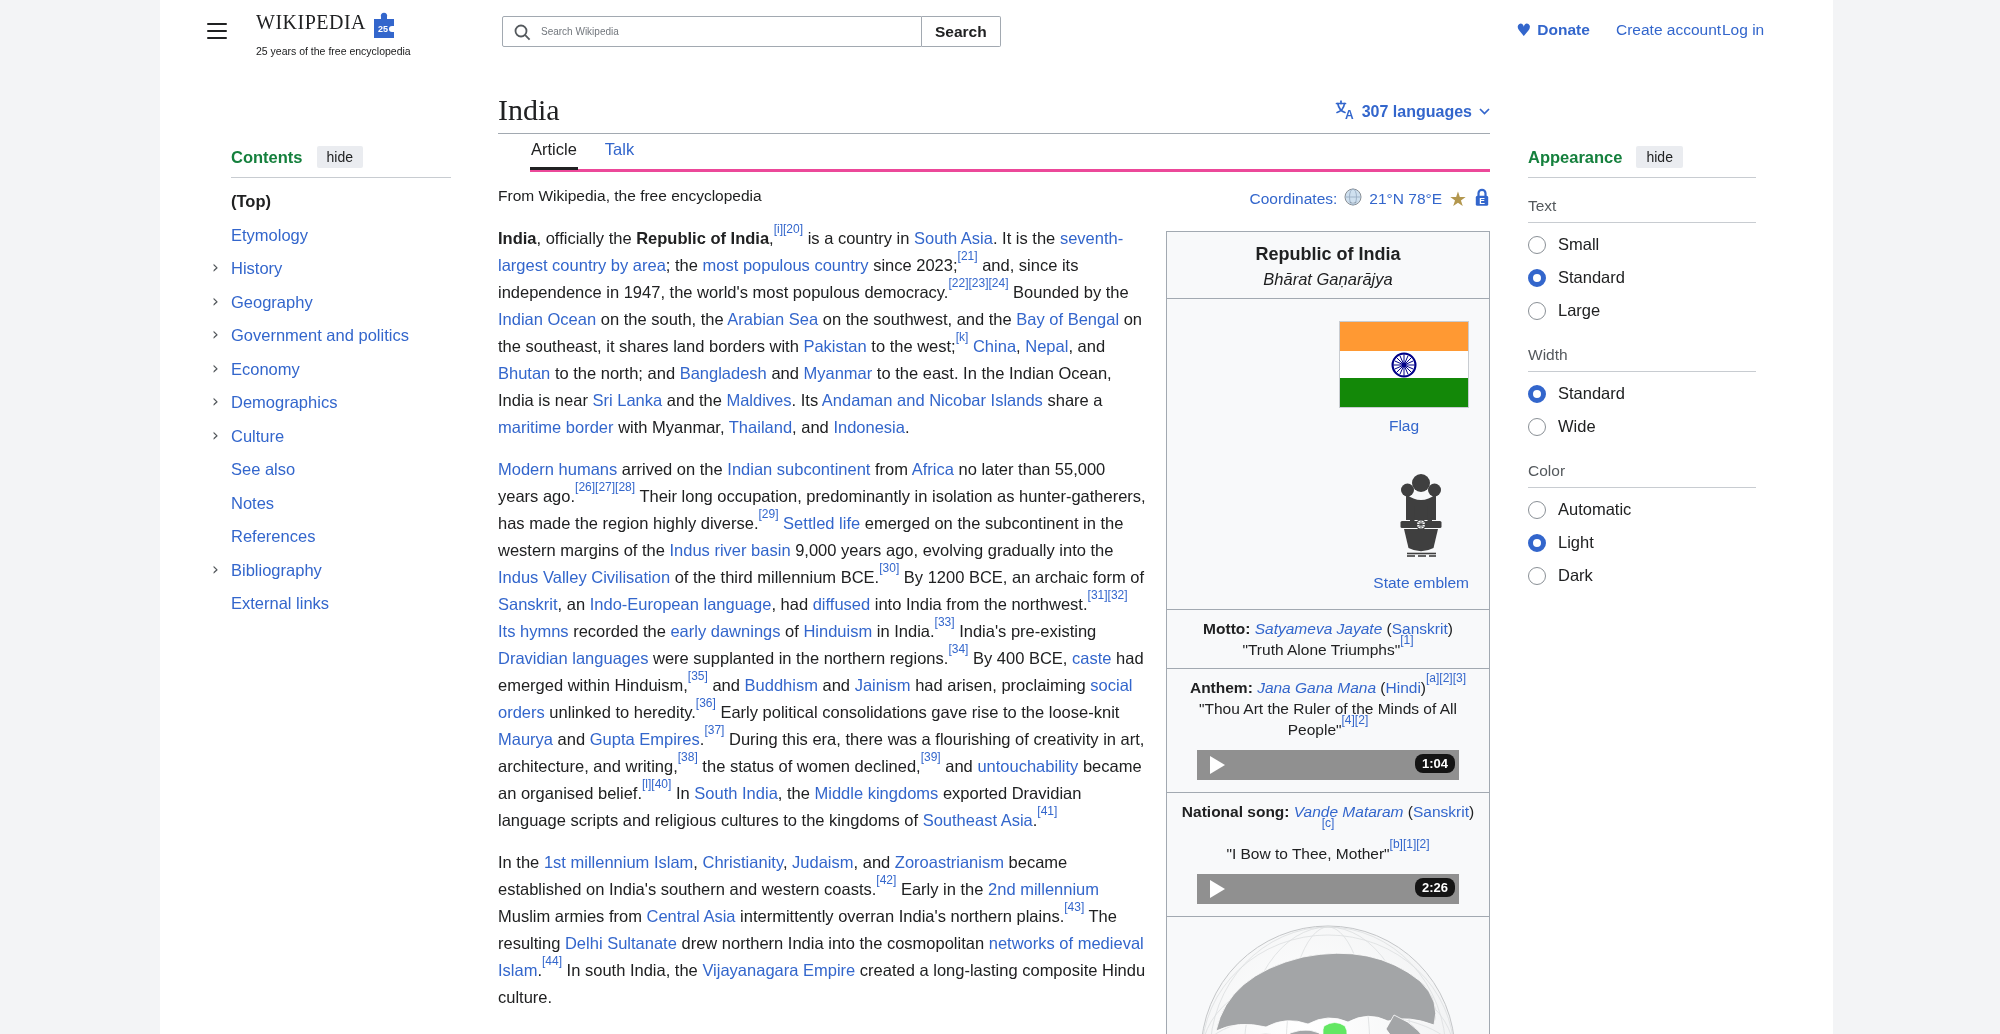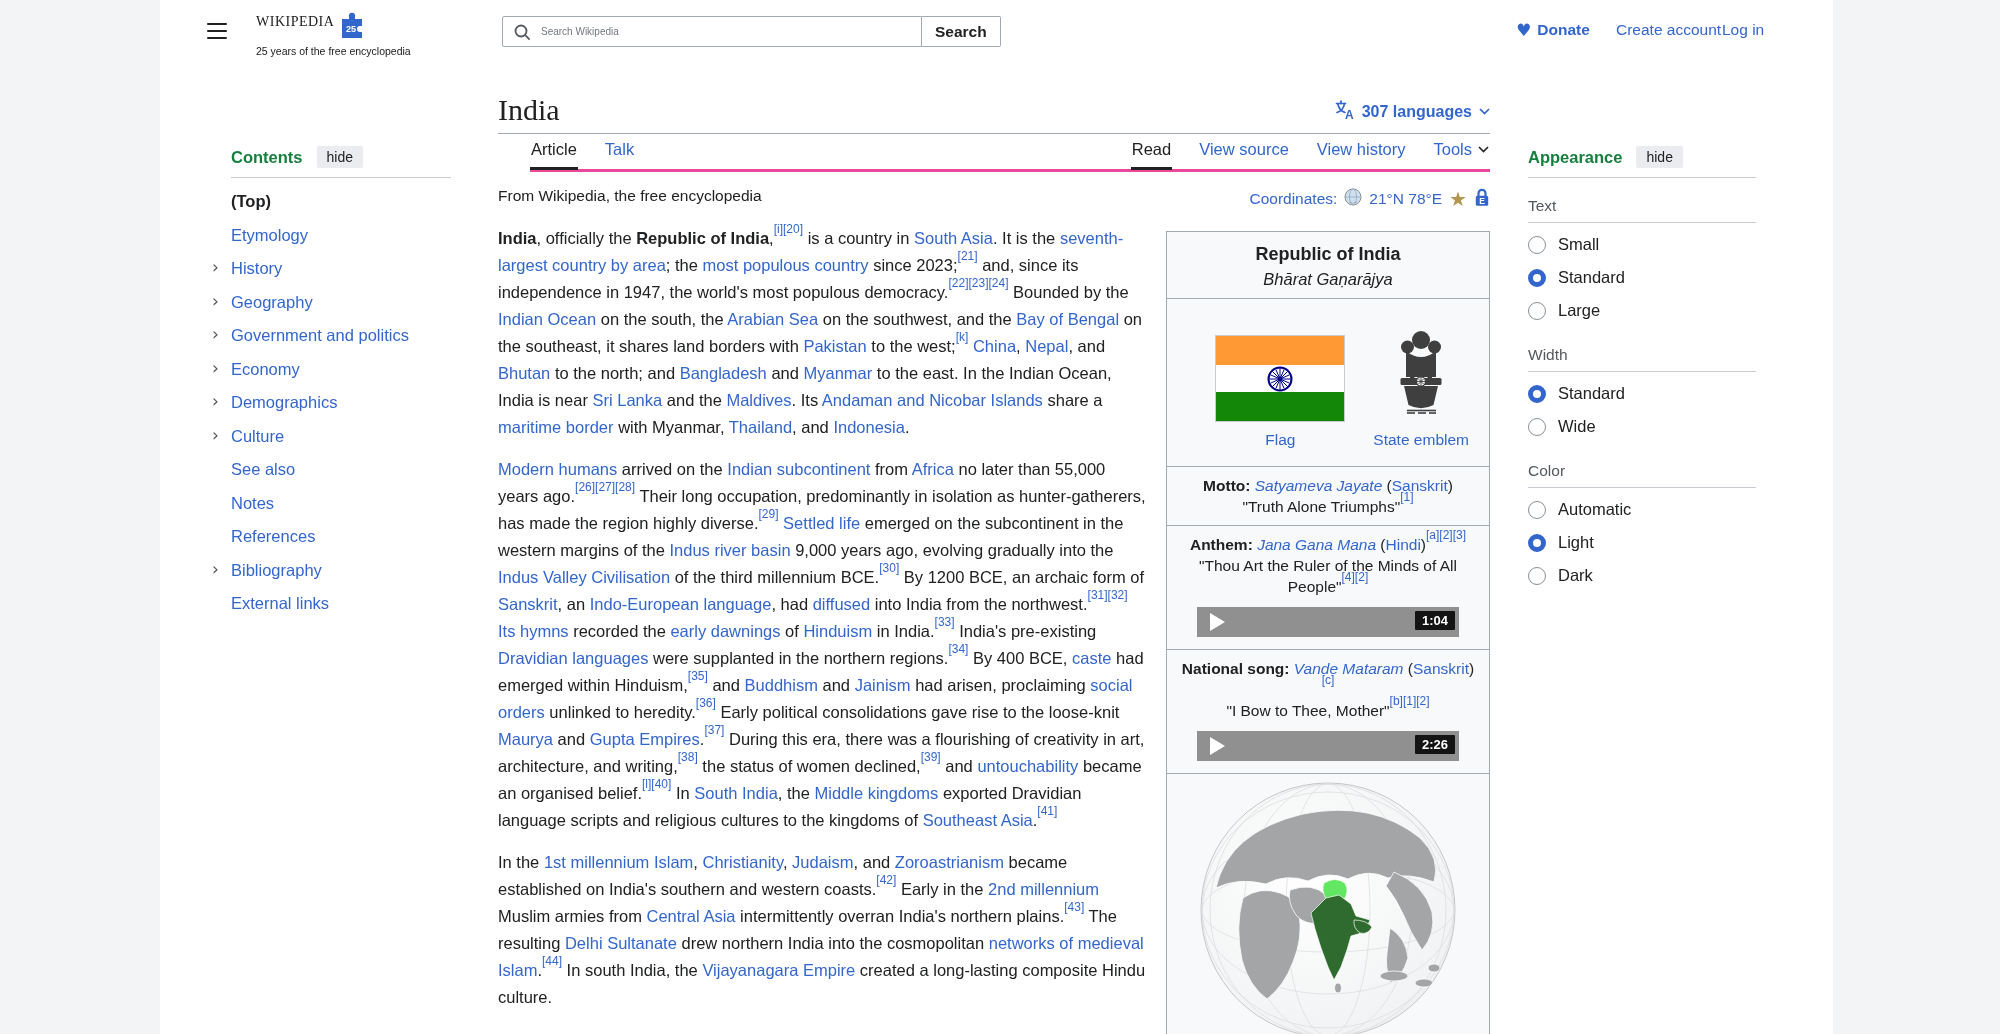--- a/index.html
+++ b/index.html
@@ -7,21 +7,21 @@
   body { font-family:"Liberation Sans","DejaVu Sans",sans-serif; color:#202122; font-size:16.5px; }
   a, .wl { color:#3366cc; text-decoration:none; cursor:pointer; }
   .page { position:absolute; left:160px; top:0; width:1673px; height:1034px; background:#ffffff; }
 
   
   .header { position:absolute; left:0; top:0; width:100%; height:62px; background:#fff; }
   .burger { position:absolute; left:45px; top:19px; width:24px; height:24px; cursor:pointer; display:flex; flex-direction:column; justify-content:center; gap:4.5px; }
   .burger span { display:block; width:20px; height:2.6px; background:#202122; border-radius:1px; margin:0 auto; }
   .logo { position:absolute; left:96px; top:10px; cursor:pointer; }
   .logo .row { display:flex; align-items:flex-start; gap:4px; }
-  .wordmark { font-family:"Liberation Serif","DejaVu Serif",serif; font-size:14px; letter-spacing:.5px; color:#202122; line-height:24px; }
+  .wordmark { font-family:"Liberation Serif","DejaVu Serif",serif; font-size:20px; letter-spacing:.5px; color:#202122; line-height:24px; }
   .tagline { font-family:Liberation Sans, sans-serif; font-size:10.5px; color:#202122; margin-top:2px; }
   .search-wrap { position:absolute; left:342px; top:16px; display:flex; height:31px; }
   .search-input { width:420px; height:31px; border:1px solid #a2a9b1; border-radius:2px 0 0 2px; padding:0 10px 0 38px; font-size:10px; color:#202122; outline:none; background:#fff; }
   .search-input::placeholder { color:#72777d; }
   .search-mag { position:absolute; left:11px; top:7px; }
   .search-btn { height:31px; padding:0 13px; border:1px solid #a2a9b1; border-left:none; border-radius:0 2px 2px 0; background:#fff; font-weight:bold; font-size:15.5px; color:#202122; cursor:pointer; }
   .personal { position:absolute; top:21px; font-size:15.5px; white-space:nowrap; }
   .donate { left:1356px; font-weight:600; display:flex; align-items:center; gap:6px; }
   .heart { font-family:"DejaVu Sans",sans-serif; color:#36c; font-size:17px; line-height:17px; }
   .create-account { left:1456px; }
@@ -64,30 +64,30 @@
   .hatnote { font-style:italic; font-size:16px; margin:24px 0 10px 30px; color:#202122; }
   .body-text p { margin:14px 0 15px; line-height:27px; font-size:16.5px; }
   sup.ref { color:#3366cc; font-size:12px; line-height:0; position:relative; top:-5px; cursor:pointer; }
 
   
   .infobox { float:right; width:324px; margin:6px 0 18px 18px; background:#f8f9fa; border:1px solid #a2a9b1; font-size:15.5px; line-height:21px; }
   .ib-sec { border-top:1px solid #a2a9b1; padding:8px 10px; text-align:center; }
   .ib-sec:first-child { border-top:none; }
   .ib-title { font-size:18px; font-weight:bold; line-height:24px; padding-top:2px; }
   .ib-native { font-style:italic; font-size:16.5px; margin-top:3px; }
-  .ib-images { display:flex; justify-content:flex-end; align-items:flex-end; gap:28px; padding:14px 10px 8px; }
+  .ib-images { display:flex; justify-content:center; align-items:flex-end; gap:28px; padding:14px 10px 8px;flex-direction:column; }
   .ib-img-label { color:#3366cc; margin-top:7px; text-align:center; font-size:15.5px; }
   .flagbox { cursor:pointer; }
   .flag { width:130px; height:87px; border:1px solid #c8ccd1; position:relative; background:#fff; }
   .flag .s1 { position:absolute; top:0; left:0; right:0; height:29px; background:#ff9933; }
   .flag .s3 { position:absolute; bottom:0; left:0; right:0; height:29px; background:#138808; }
   .flag svg { position:absolute; left:50%; top:50%; transform:translate(-50%,-50%); }
   .audio { position:relative; width:262px; height:30px; background:#909090; margin:10px auto 4px; cursor:pointer; }
   .audio .play { position:absolute; left:13px; top:6px; width:0; height:0; border-left:15px solid #ffffff; border-top:9px solid transparent; border-bottom:9px solid transparent; }
-  .audio .time { position:absolute; right:4px; top:4px; background:#141414; color:#fff; font-size:13px; font-weight:bold; border-radius:1px; padding:2px 7px; line-height:15px; }
+  .audio .time { position:absolute; right:4px; top:4px; background:#141414; color:#fff; font-size:13px; font-weight:bold; border-radius:8px; padding:2px 7px; line-height:15px; }
   .map-wrap { padding:6px 0 4px; text-align:center; }
 
   .chev { display:inline-block; }
   svg text { font-family:"Liberation Sans","DejaVu Sans",sans-serif; }
 </style>
 </head>
 <body>
 
 <div class="page">
 
@@ -174,37 +174,20 @@
       </div>
     </div>
 
     <div class="tabs-row">
       <div class="tabs" id="tabs-left">
           <div class="tab active">
             <span>Article</span>
           </div>
           <div class="tab">
             <span>Talk</span>
-          </div>
-        </div>
-      <div class="tabs" id="tabs-right">
-          <div class="tab active">
-            <span>Read</span>
-          </div>
-          <div class="tab">
-            <span>View source</span>
-          </div>
-          <div class="tab">
-            <span>View history</span>
-          </div>
-          <div class="tab">
-            <span>Tools</span>
-            <svg class="chev" width="11" height="7" viewBox="0 0 11 7">
-              <polyline points="1,1 5.5,5.5 10,1" fill="none" stroke="#202122" stroke-width="1.6"></polyline>
-            </svg>
           </div>
         </div>
     </div>
 
     <div class="sub-row">
       <span class="subtitle">From Wikipedia, the free encyclopedia</span>
       <span class="coords">
         <a>Coordinates:</a>
         <span>
           <svg width="18" height="18" viewBox="0 0 18 18">

